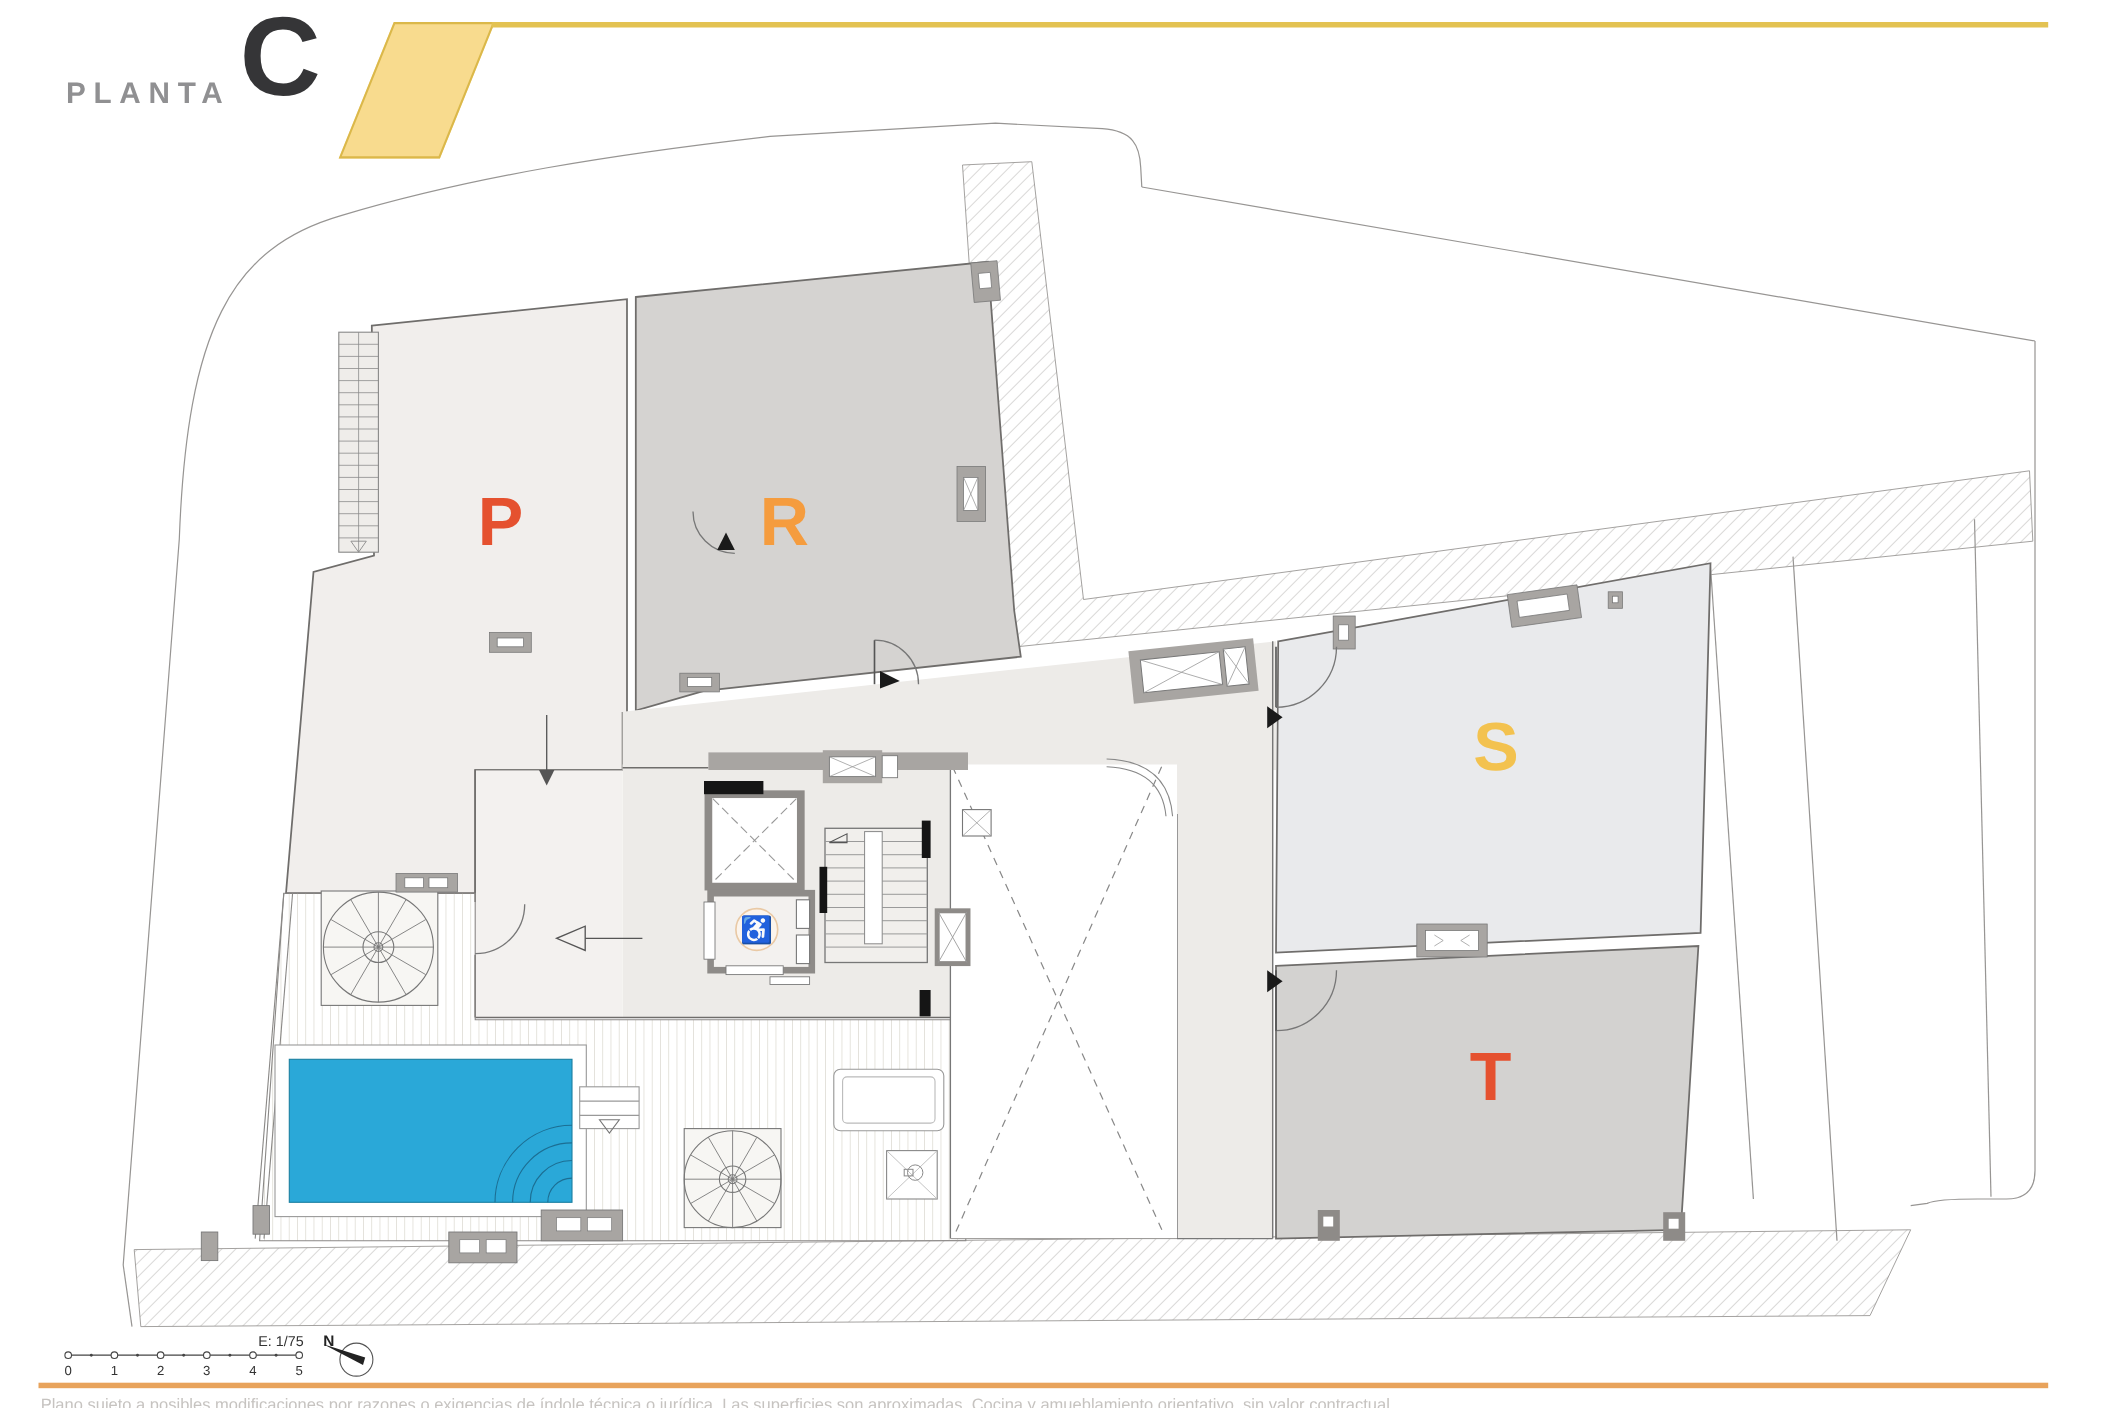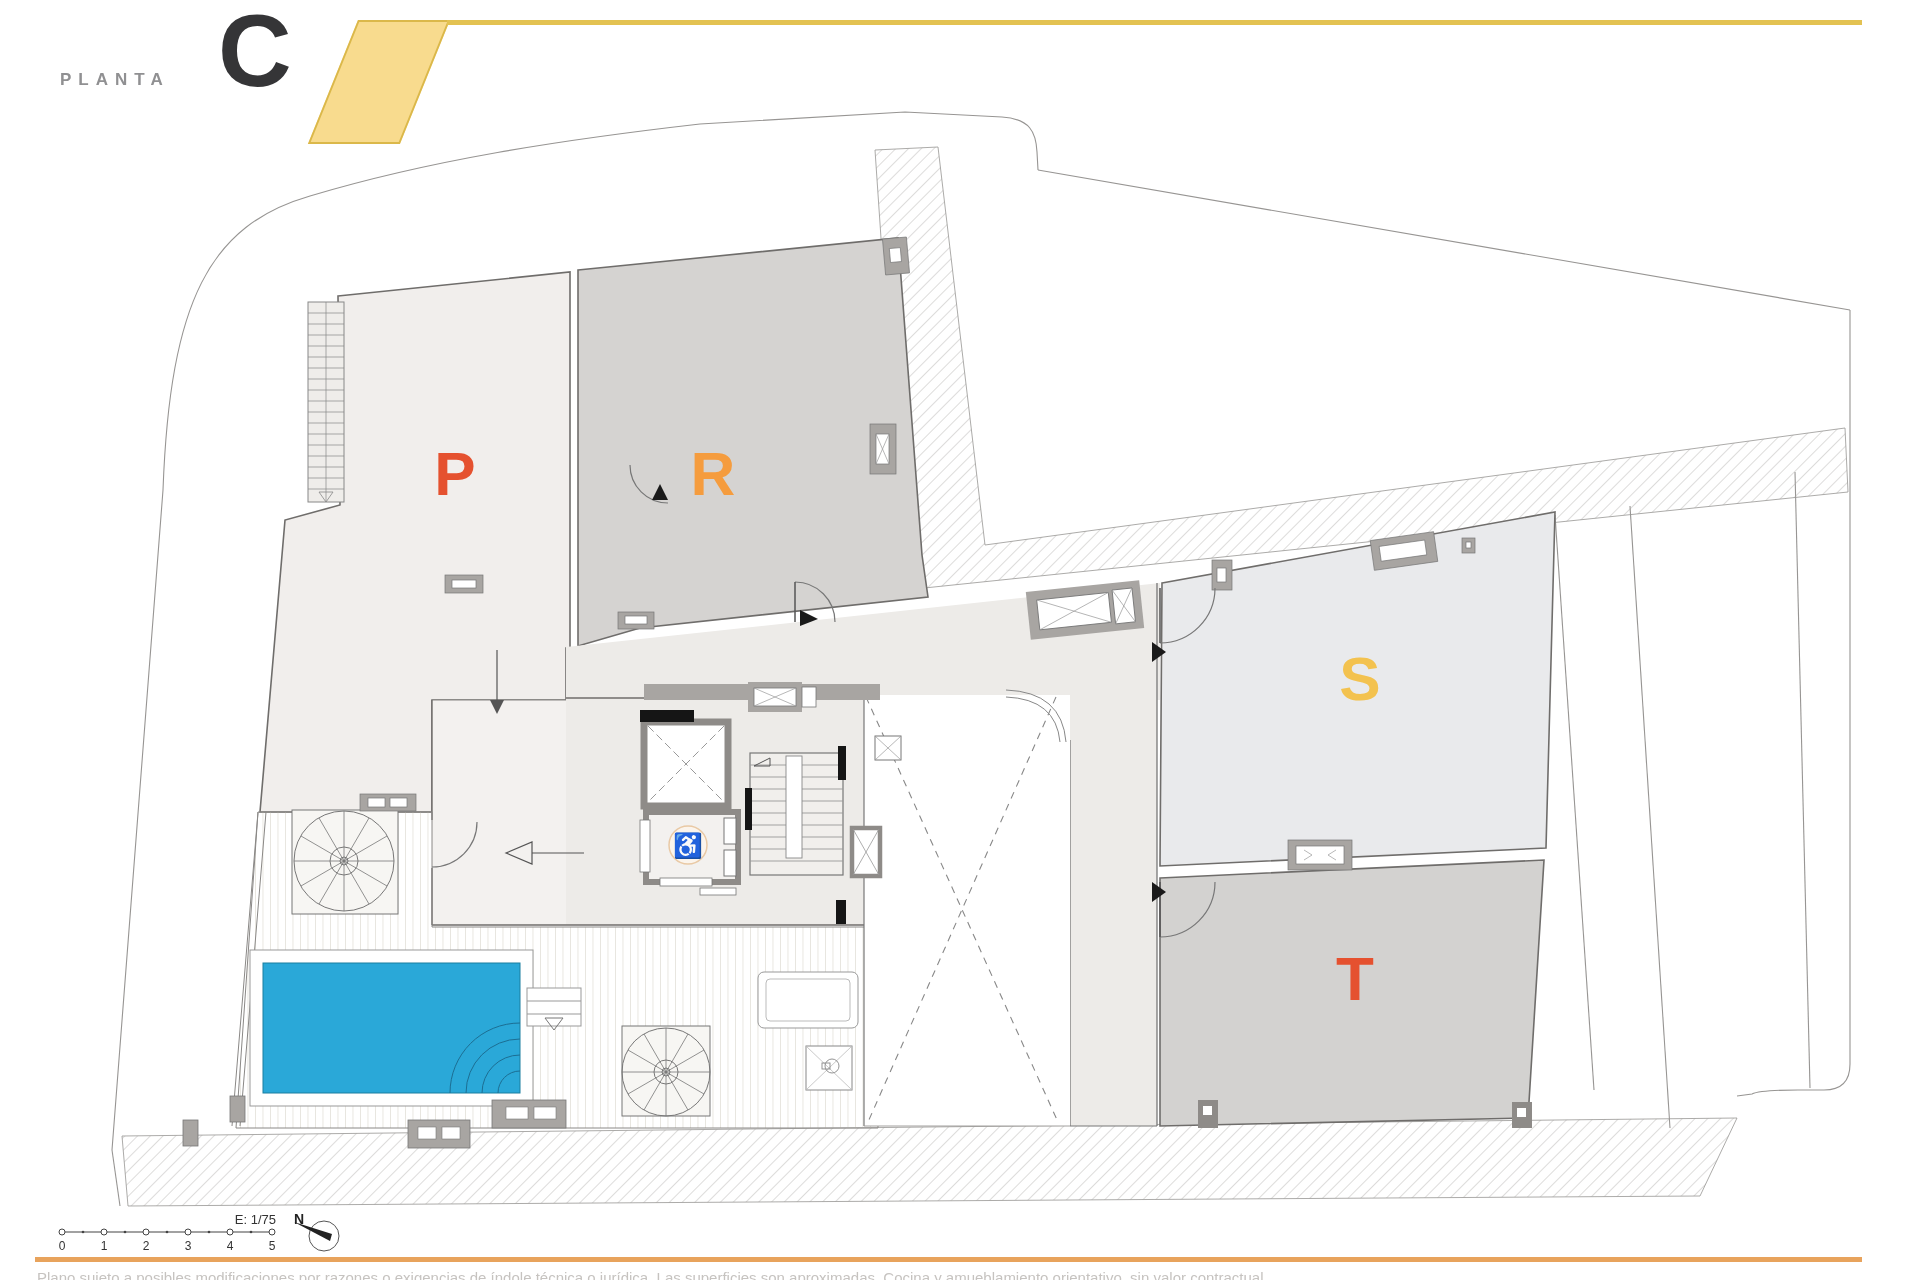--- a/index.html
+++ b/index.html
@@ -1,19 +1,19 @@
 <!DOCTYPE html>
 <html><head>
 <meta charset="utf-8">
 <style>
   html,body{margin:0;padding:0;background:#fff;}
   .page{position:relative;width:1920px;height:1280px;background:#ffffff;overflow:hidden;
         font-family:"Liberation Sans",sans-serif;}
   
-  .planta-label{position:absolute;left:60px;top:70px;font-size:17px;font-weight:bold;
+  .planta-label{position:absolute;left:60px;top:70px;font-size:27px;font-weight:bold;
     letter-spacing:7px;color:#909092;}
   .letter-c{position:absolute;left:218px;top:0px;font-size:102px;line-height:102px;
     font-weight:bold;color:#353537;}
   .para{position:absolute;left:358px;top:20px;width:88px;height:120px;background:#F8DB8E;
     border:2.5px solid #DBB84A;transform:skewX(-22deg);transform-origin:top left;}
   .topline{position:absolute;left:447px;top:20px;width:1415px;height:5px;background:#E3C252;}
   
   .footline{position:absolute;left:35px;top:1257px;width:1827px;height:5px;background:#E8A35C;}
   .disclaimer{position:absolute;left:37px;top:1269px;font-size:15px;color:#C6C3C0;white-space:nowrap;}
   svg.plan{position:absolute;left:0;top:0;}

